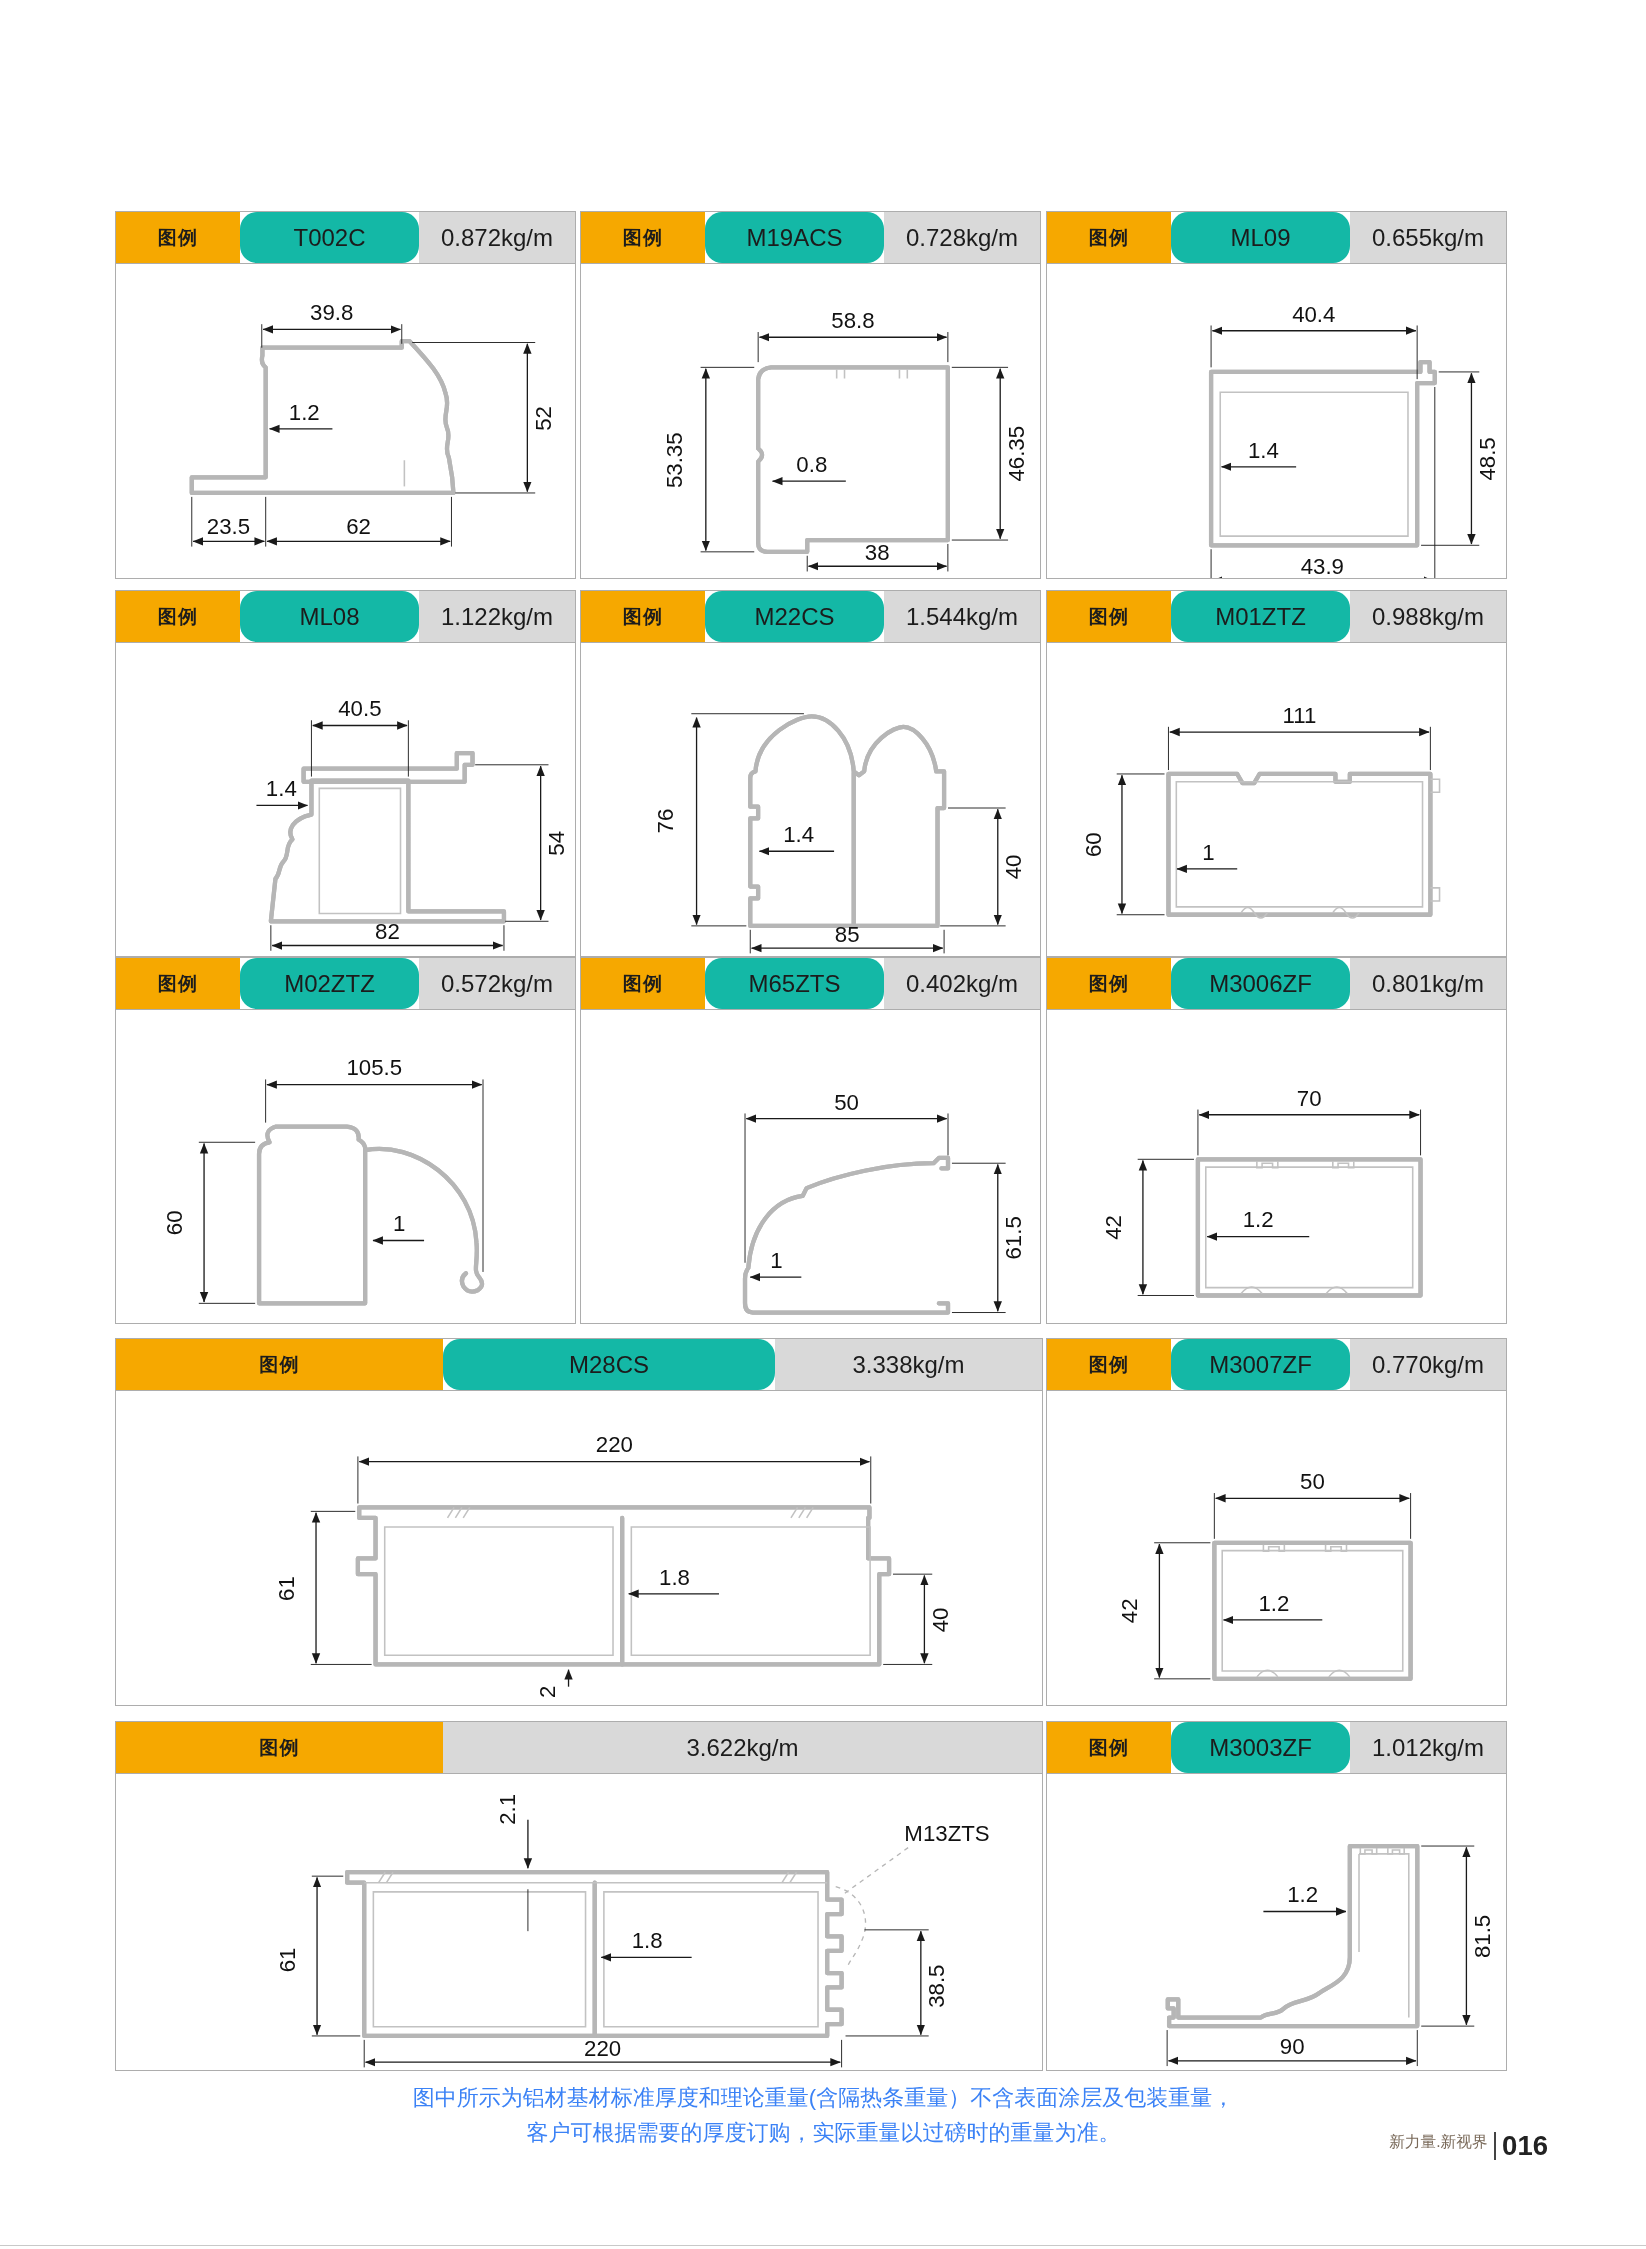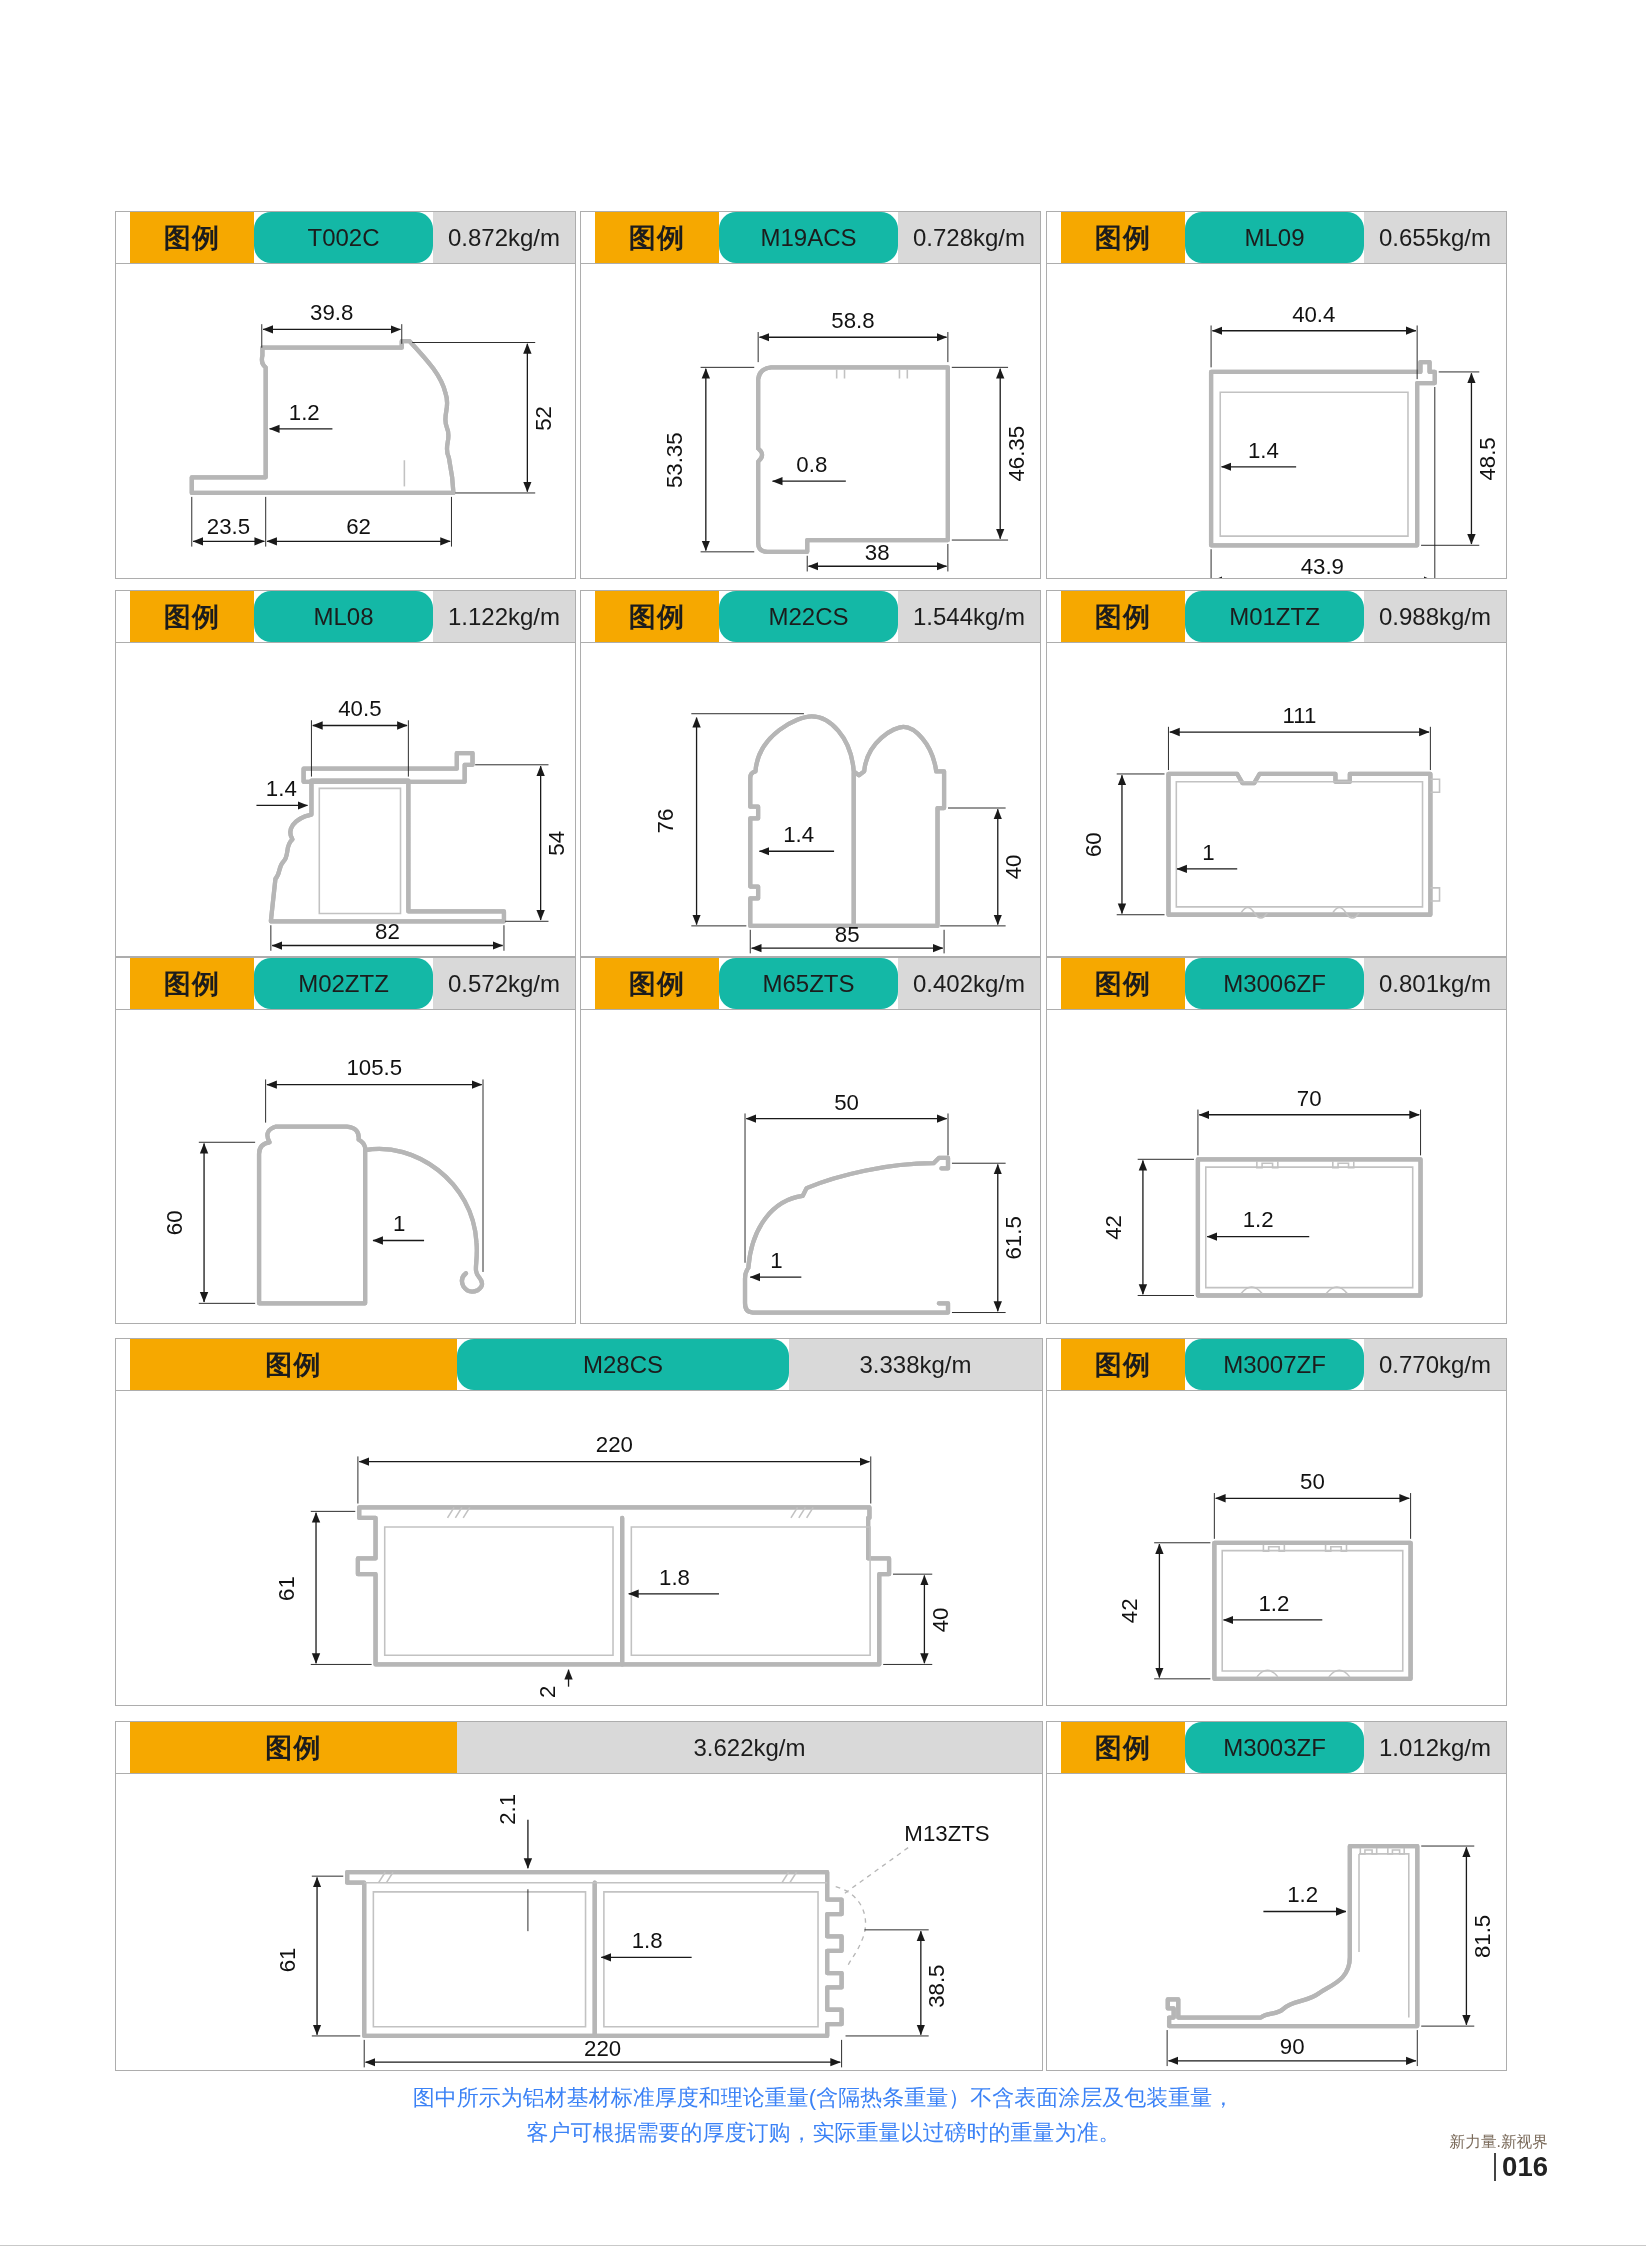--- a/index.html
+++ b/index.html
@@ -1,33 +1,33 @@
 <!DOCTYPE html>
 <html style="font-size:10.5px"><head>
 <meta charset="utf-8">
 <style>
   html,body{margin:0;padding:0;background:#fff;}
   body{position:relative;width:1647px;height:2250px;font-family:"Liberation Sans",sans-serif;overflow:hidden;}
   .tbl{position:absolute;border:1.3px solid #adadad;background:#fff;box-sizing:border-box;}
   .hdr{display:flex;height:51px;border-bottom:1.3px solid #adadad;}
   .hc{display:flex;align-items:center;justify-content:center;font-size:24px;color:#1c1c1c;}
-  .hc.legend{background:#F6A800;font-weight:bold;font-size:27px;letter-spacing:1.3px;margin-left:14px;}
+  .hc.legend{background:#F6A800;font-weight:bold;font-size:19px;letter-spacing:1.3px;}
   .hc.model{background:#14b8a6;border-radius:17px;}
   .hc.wt{background:#D9D9D9;flex:1;}
   .bd{position:relative;background:#fff;}
   svg.draw{display:block;width:100%;height:100%;}
   .pf{stroke:#b6b6b6;stroke-width:6.5;fill:none;stroke-linejoin:round;stroke-linecap:round;}
   .pfw{stroke:#ffffff;stroke-width:2.4;fill:none;stroke-linejoin:round;stroke-linecap:round;}
   .pin{stroke:#c2c2c2;stroke-width:2.4;fill:none;}
   .dash{stroke:#b6b6b6;stroke-width:2;fill:none;stroke-dasharray:7 7;}
   .dl{stroke:#1a1a1a;stroke-width:2;fill:none;}
   .ex{stroke:#1a1a1a;stroke-width:1.4;fill:none;}
   text.dt{font-size:34px;fill:#111;text-anchor:middle;font-family:"Liberation Sans",sans-serif;}
   .footer{position:absolute;left:0;right:0;top:2080px;text-align:center;font-size:22px;color:#3b82f6;line-height:35px;}
-  .brandline{position:absolute;top:2132px;right:99px;display:flex;align-items:flex-end;flex-direction:column;}
+  .brandline{position:absolute;top:2132px;right:99px;display:flex;align-items:flex-start;}
   .brand{font-size:15.7px;color:#7a6a5a;}
   .pageno{font-size:27.5px;font-weight:bold;color:#222;border-left:2px solid #444;padding-left:6px;margin-left:6.5px;line-height:27.5px;}
   .pagerule{position:absolute;left:0;top:2245px;width:100%;height:1.3px;background:#c9c9c9;}
 </style>
 </head>
 <body>
 
 <svg width="0" height="0" style="position:absolute" aria-hidden="true">
   <defs>
     <marker id="ar" viewBox="0 0 10 10" refX="9.5" refY="5" markerWidth="8" markerHeight="8" orient="auto-start-reverse">

